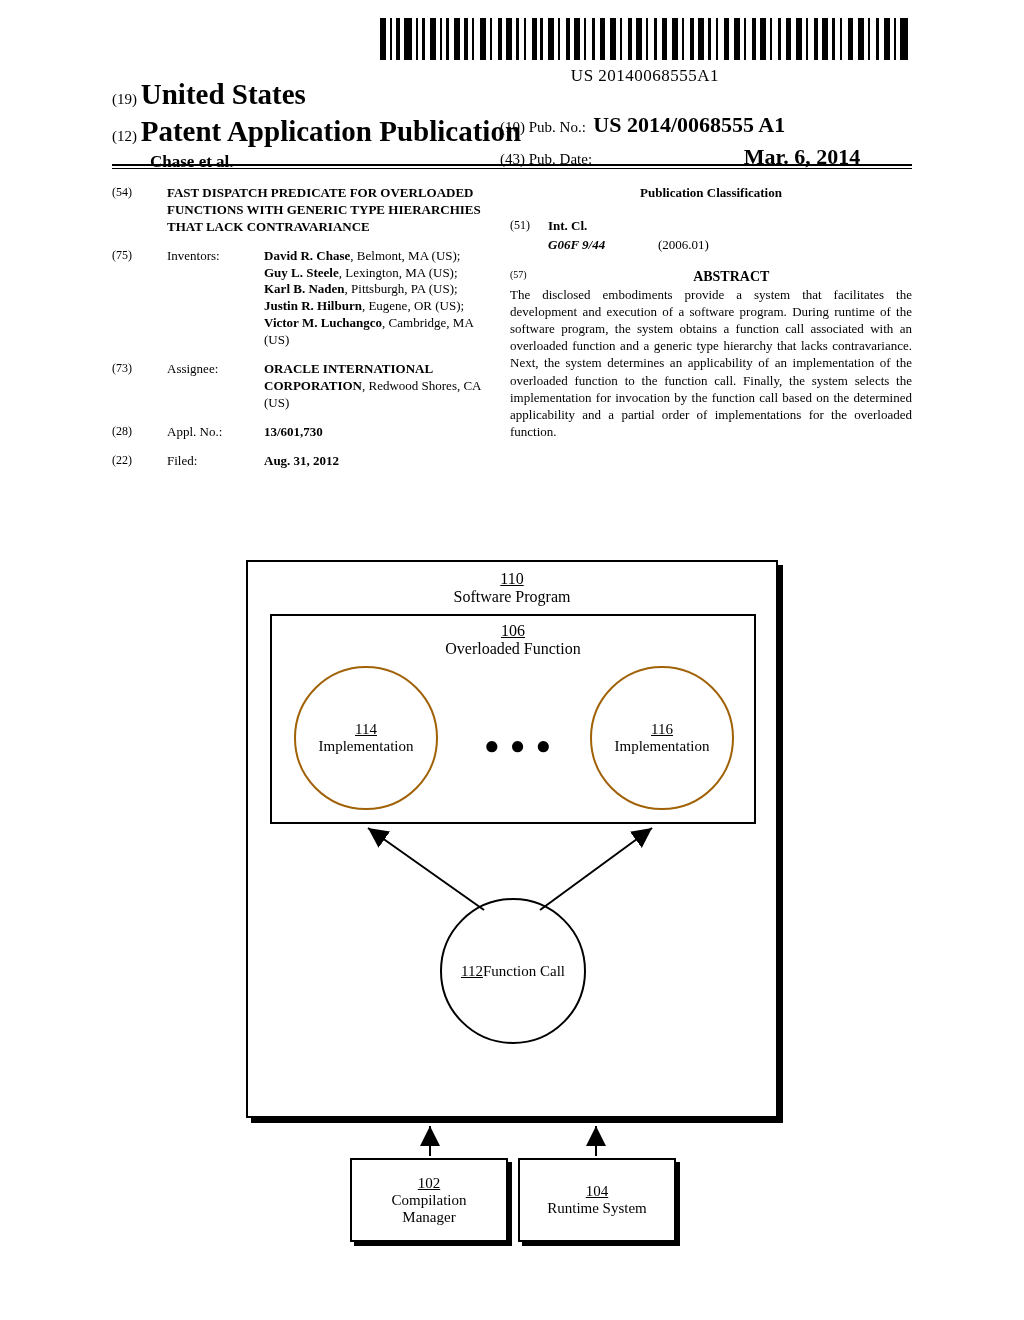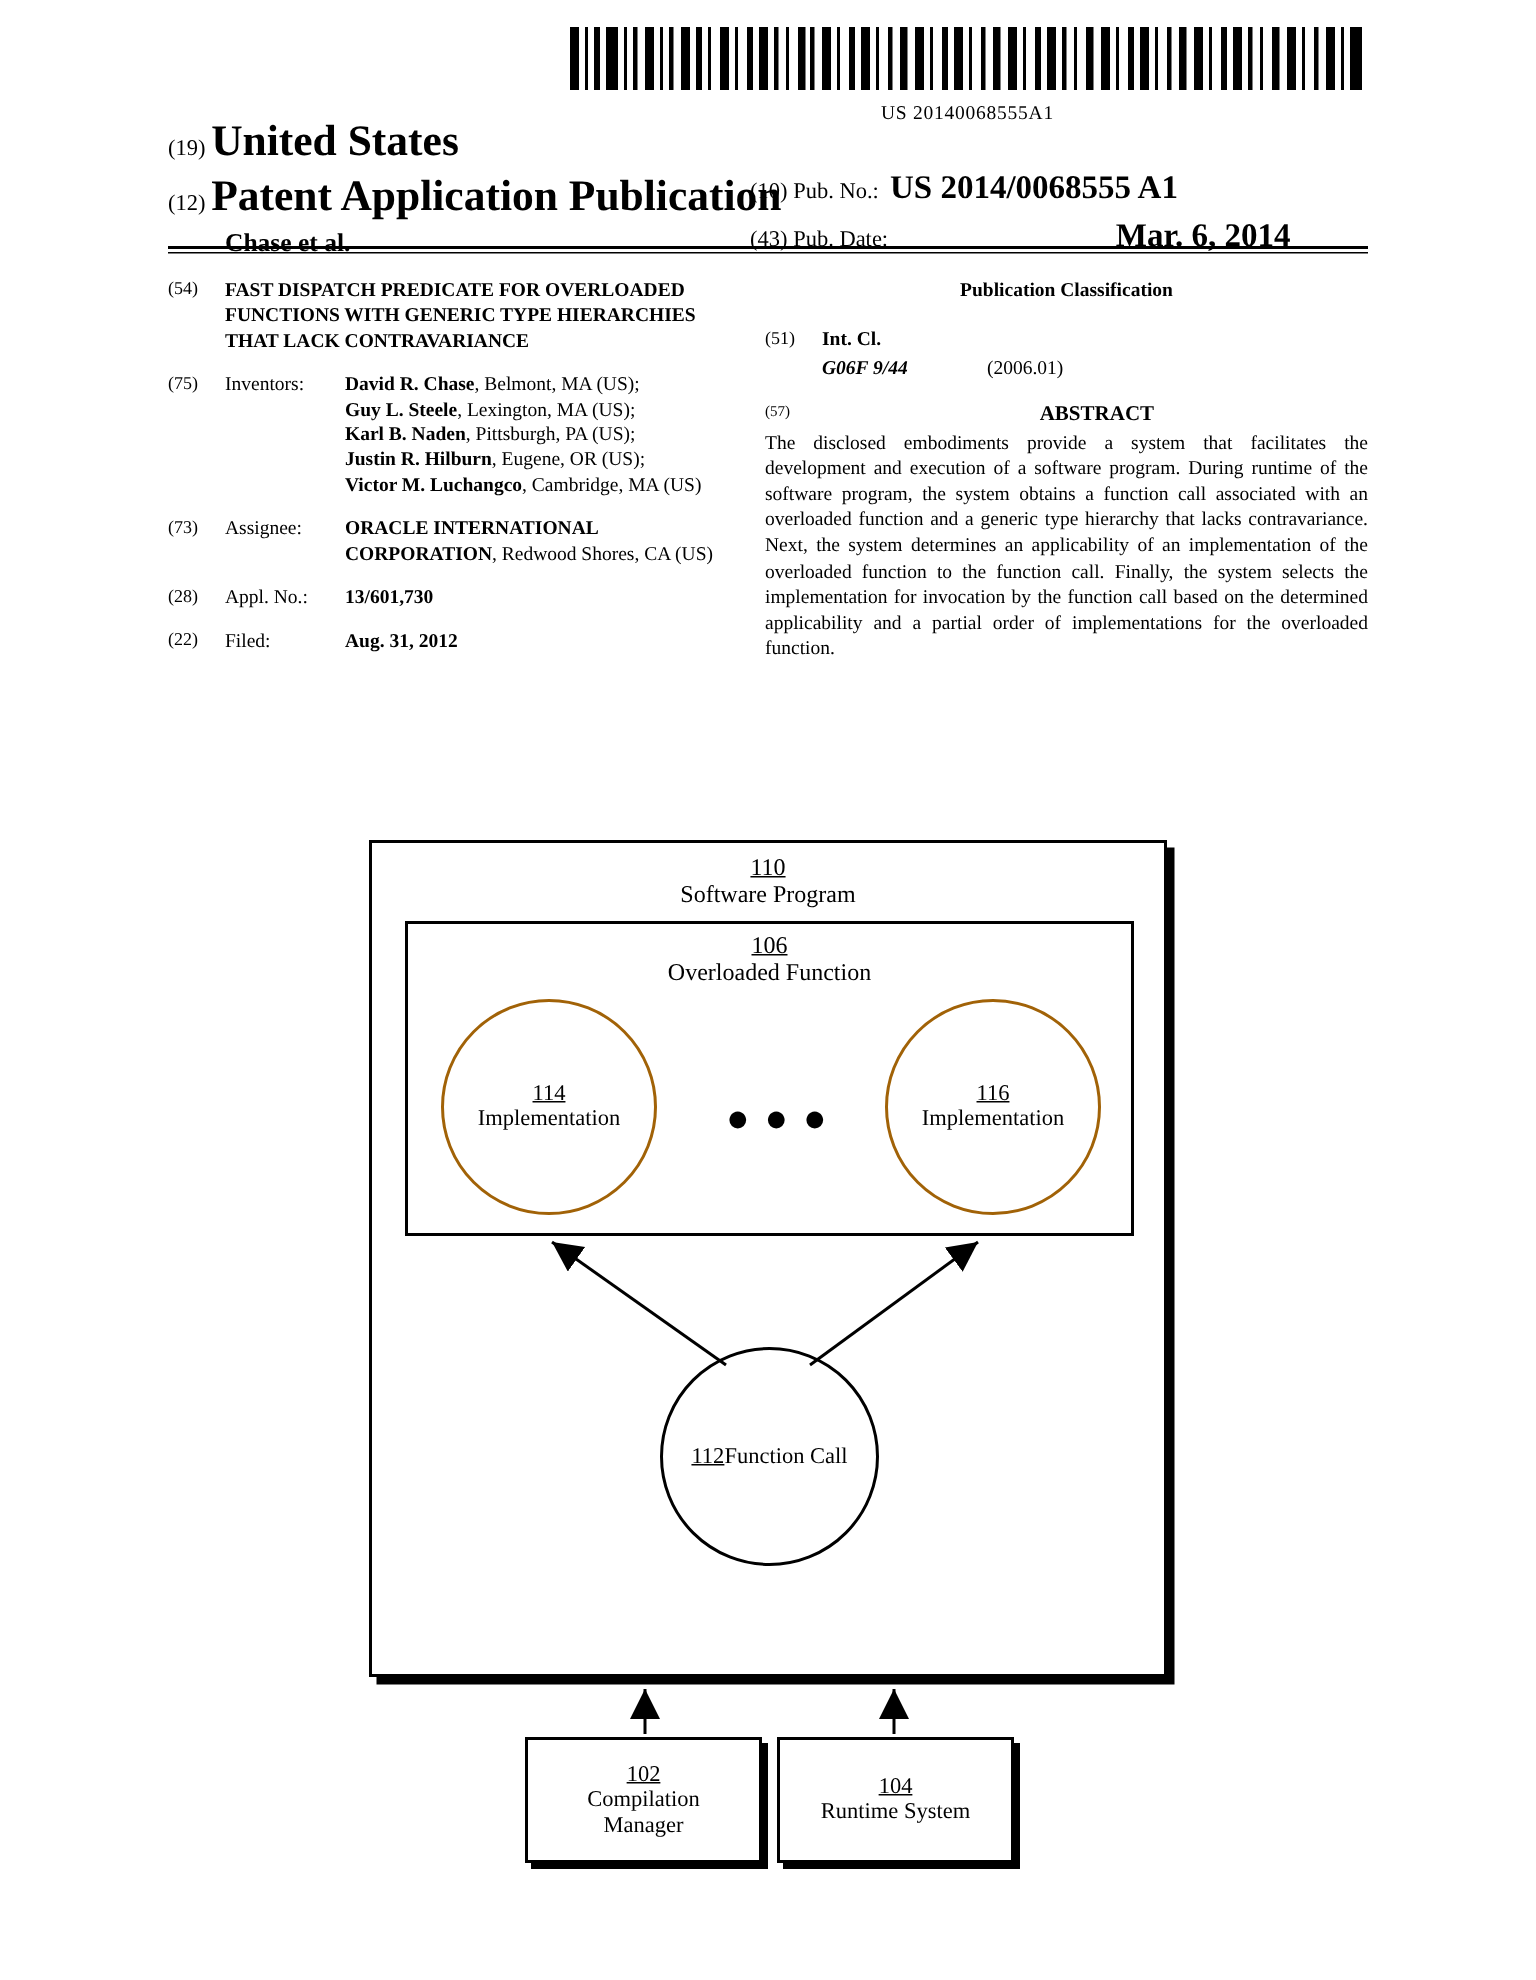--- a/index.html
+++ b/index.html
@@ -17,21 +17,21 @@
       left: 380px;
       width: 530px;
       text-align: center;
     }
     .barcode {
       width: 530px;
       height: 42px;
       margin: 0 auto;
     }
     .barcode-text {
-      font-size: 13px;
+      font-size: 17px;
       letter-spacing: 0.5px;
       margin-top: 2px;
     }
     .header-left {
       position: absolute;
       top: 78px;
       left: 112px;
     }
     .header-left .line1 { font-size: 15px; }
     .header-left .line1 .big { font-size: 29px; font-weight: bold; }
@@ -72,21 +72,21 @@
       line-height: 1.3;
     }
     .col-right {
       position: absolute;
       top: 185px;
       left: 510px;
       width: 402px;
       font-size: 13px;
       line-height: 1.3;
     }
-    .field-row { display: flex; margin-bottom: 12px; }
+    .field-row { display: flex; margin-bottom: 12px; gap: 17px; }
     .field-code { width: 38px; font-size: 12px; }
     .field-label { width: 80px; }
     .field-body { flex: 1; }
     .title-text { font-weight: bold; font-size: 13px; }
     .inventor-name { font-weight: bold; }
     .pubclass-heading {
       text-align: center;
       font-weight: bold;
       font-size: 13px;
       margin-bottom: 16px;

